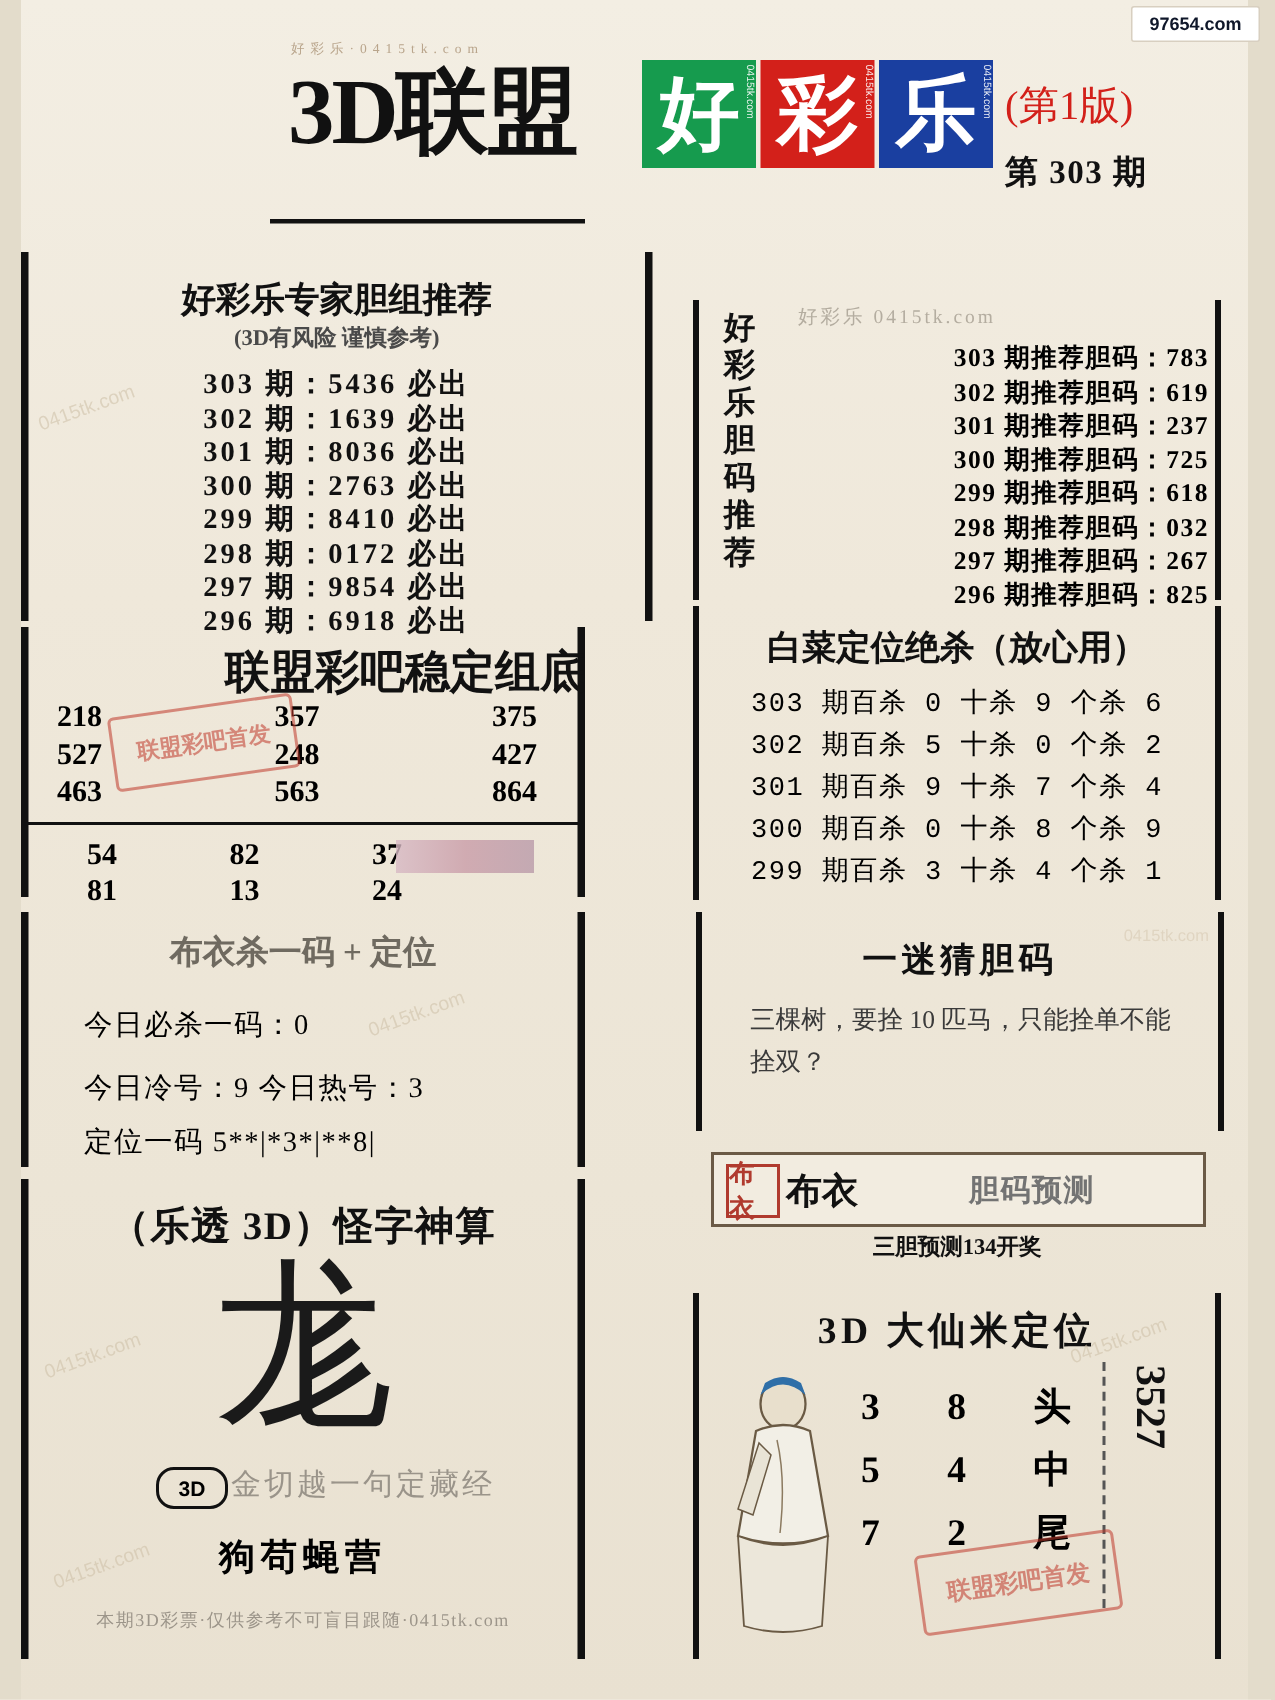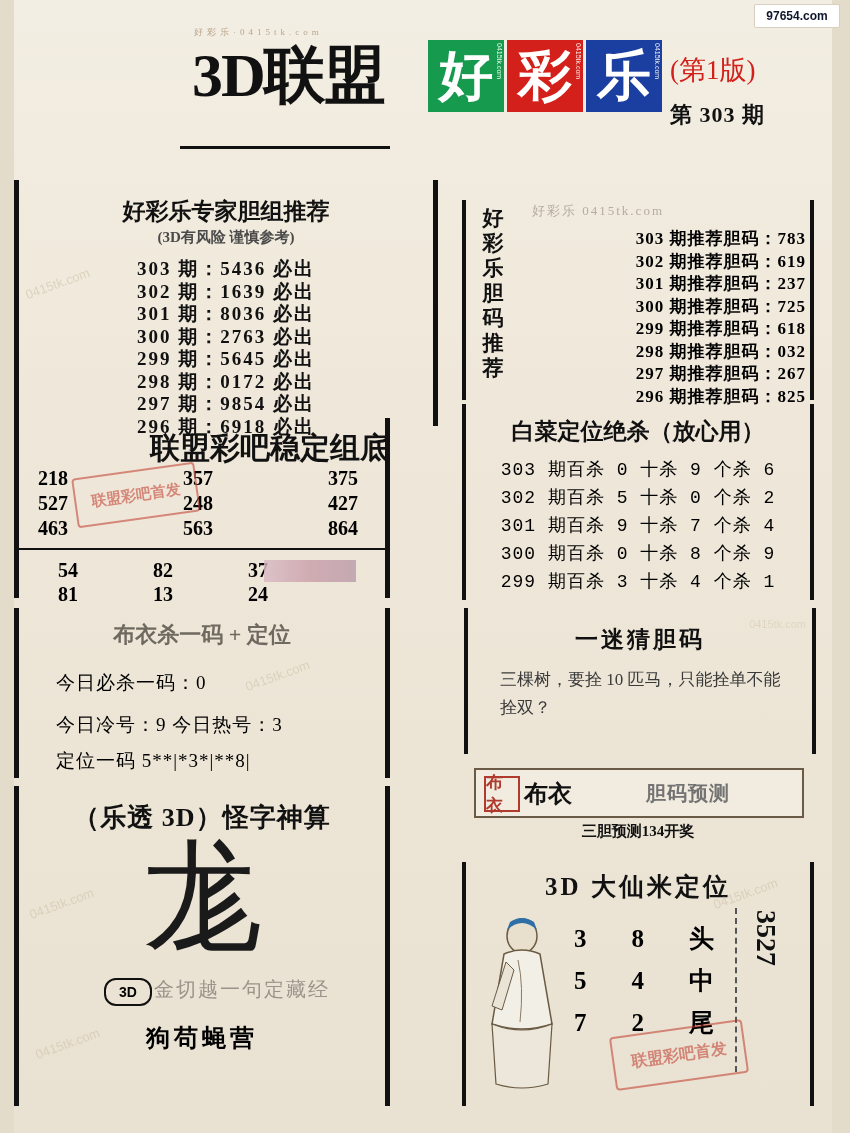--- a/index.html
+++ b/index.html
@@ -69,21 +69,21 @@
   .panel{position:absolute;background:rgba(255,255,255,0.0);}
 
   .ttl{
     text-align:center;font-weight:bold;color:#111;
   }
   .row-line{
     text-align:center;font-weight:bold;color:#111;letter-spacing:1px;
   }
 
   
-  #p-danzu{left:14px;top:180px;width:424px;height:246px;}
+  #p-danzu{left:14px;top:168px;width:376px;height:246px;padding-left:45px;}
   #p-danzu .bar-l{position:absolute;left:0;top:0;width:5px;height:246px;background:#111;}
   #p-danzu .bar-r{position:absolute;right:0;top:0;width:5px;height:246px;background:#111;}
   #p-danzu .t1{position:absolute;left:0;top:16px;width:100%;font-size:23px;}
   #p-danzu .t2{position:absolute;left:0;top:48px;width:100%;font-size:15px;color:#4a4a4a;}
   #p-danzu .list{position:absolute;left:0;top:78px;width:100%;}
   #p-danzu .list div{font-size:19px;line-height:22.5px;letter-spacing:2px;}
 
   #p-zudi{left:14px;top:418px;width:376px;height:180px;}
   #p-zudi .bar-l{position:absolute;left:0;top:0;width:5px;height:180px;background:#111;}
   #p-zudi .bar-r{position:absolute;right:0;top:0;width:5px;height:180px;background:#111;}
@@ -210,21 +210,21 @@
   <div class="panel" id="p-danzu">
     <div class="bar-l"></div>
     <div class="bar-r"></div>
     <div class="ttl t1">好彩乐专家胆组推荐</div>
     <div class="ttl t2">(3D有风险 谨慎参考)</div>
     <div class="list">
       <div class="row-line">303 期：5436 必出</div>
       <div class="row-line">302 期：1639 必出</div>
       <div class="row-line">301 期：8036 必出</div>
       <div class="row-line">300 期：2763 必出</div>
-      <div class="row-line">299 期：5645 必出</div>
+      <div class="row-line">299 期：8410 必出</div>
       <div class="row-line">298 期：0172 必出</div>
       <div class="row-line">297 期：9854 必出</div>
       <div class="row-line">296 期：6918 必出</div>
     </div>
     <div class="wm" style="left:10px;top:96px;">0415tk.com</div>
   </div>
 
   <div class="panel" id="p-zudi">
     <div class="bar-l"></div>
     <div class="bar-r"></div>
@@ -274,20 +274,21 @@
   </div>
 
   <div class="panel" id="p-guaizi">
     <div class="bar-l"></div>
     <div class="bar-r"></div>
     <div class="ttl t1">（乐透 3D）怪字神算</div>
     <div class="bigchar">尨</div>
     <div class="badge3d">3D</div>
     <div class="faint">金切越一句定藏经</div>
     <div class="t2">狗苟蝇营</div>
+    <div class="t3">本期3D彩票·仅供参考不可盲目跟随·0415tk.com</div>
     <div class="wm" style="left:14px;top:110px;">0415tk.com</div>
     <div class="wm" style="left:20px;top:250px;">0415tk.com</div>
   </div>
 
   <div class="panel" id="p-haocai">
     <div class="bar-l"></div>
     <div class="bar-r"></div>
     <div class="faintTop">好彩乐 0415tk.com</div>
     <div class="vtitle">好彩乐胆码推荐</div>
     <div class="list">

